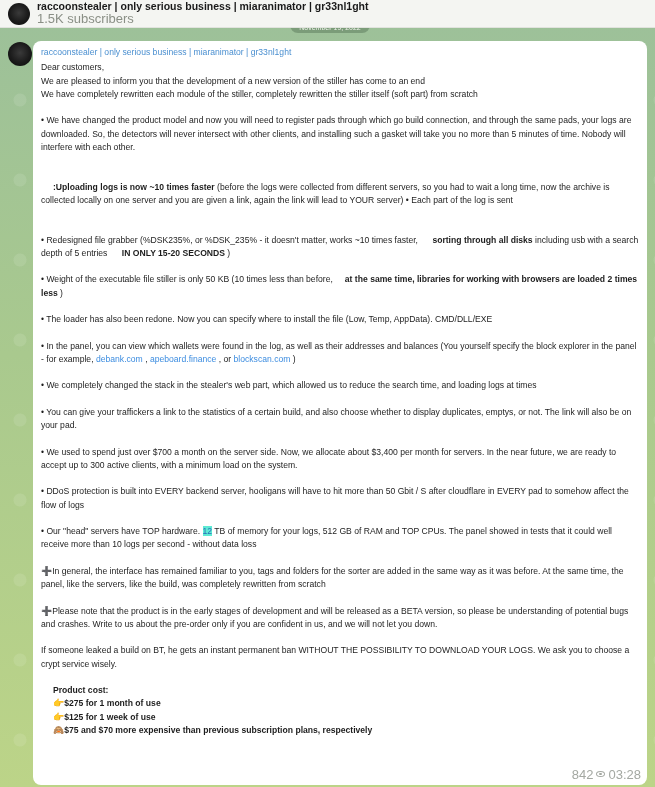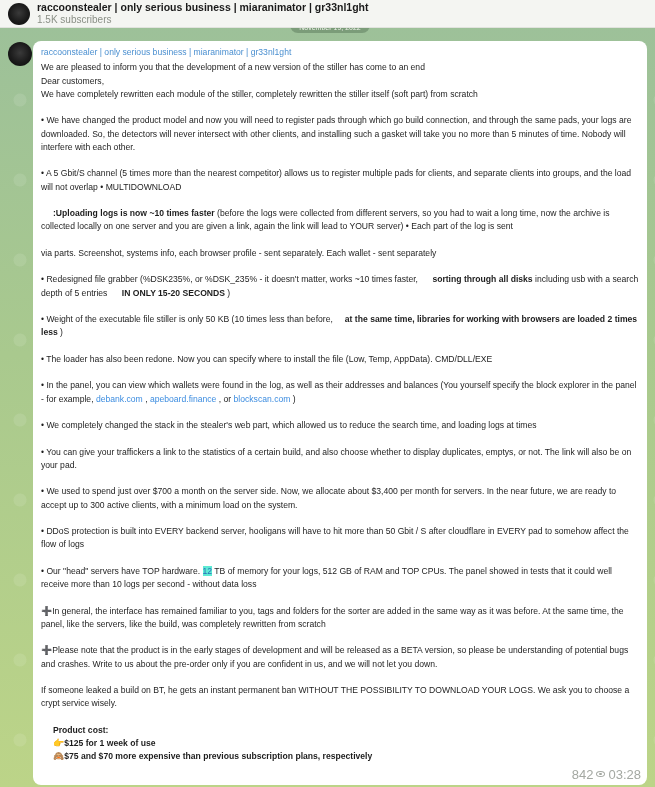--- a/index.html
+++ b/index.html
@@ -24,21 +24,21 @@
     display: flex; align-items: center; padding-left: 8px;
     z-index: 3;
   }
   .avatar {
     width: 22px; height: 22px; border-radius: 50%;
     background: radial-gradient(circle at 50% 45%, #3a3a3a 0%, #1b1b1b 55%, #0a0a0a 100%);
     flex: none;
   }
   .header .titles { margin-left: 7px; line-height: 1.1; }
   .header .title { font-size: 10.5px; font-weight: bold; color: #1a1a1a; }
-  .header .subs { font-size: 10px; color: #8a8f86; }
+  .header .subs { font-size: 13px; color: #8a8f86; }
 
   .date-pill {
     position: absolute; left: 290px; top: 24px; width: 80px; height: 9px;
     background: rgba(95,125,95,0.55); border-radius: 0 0 8px 8px;
     color: #eef2ea; font-size: 7px; text-align: center; line-height: 7px;
     z-index: 2; overflow: hidden;
   }
 
   .msg-avatar {
     position: absolute; left: 8px; top: 42px; width: 24px; height: 24px;
@@ -75,31 +75,29 @@
     <div class="subs">1.5K subscribers</div>
   </div>
 </div>
 
 <div class="date-pill">November 19, 2022</div>
 
 <div class="avatar msg-avatar"></div>
 
 <div class="bubble">
   <div class="author">raccoonstealer | only serious business | miaranimator | gr33nl1ght</div>
+  <p>Dear customers,</p>
   <p>We are pleased to inform you that the development of a new version of the stiller has come to an end</p>
-  <p>Dear customers,</p>
   <p>We have completely rewritten each module of the stiller, completely rewritten the stiller itself (soft part) from scratch</p>
   <div class="gap"></div>
   <p>• We have changed the product model and now you will need to register pads through which go build connection, and through the same pads, your logs are downloaded. So, the detectors will never intersect with other clients, and installing such a gasket will take you no more than 5 minutes of time. Nobody will interfere with each other.</p>
   <div class="gap"></div>
-  <p>• A 5 Gbit/S channel (5 times more than the nearest competitor) allows us to register multiple pads for clients, and separate clients into groups, and the load will not overlap • MULTIDOWNLOAD</p>
   <div class="gap"></div>
   <p><b>:Uploading logs is now ~10 times faster</b><span> (before the logs were collected from different servers, so you had to wait a long time, now the archive is collected locally on one server and you are given a link, again the link will lead to YOUR server) • Each part of the log is sent</span></p>
   <div class="gap"></div>
-  <p>via parts. Screenshot, systems info, each browser profile - sent separately. Each wallet - sent separately</p>
   <div class="gap"></div>
   <p><span>• Redesigned file grabber (%DSK235%, or %DSK_235% - it doesn't matter, works ~10 times faster, </span><b>sorting through all disks</b><span> including usb with a search depth of 5 entries </span><b>IN ONLY 15-20 SECONDS</b><span> )</span></p>
   <div class="gap"></div>
   <p><span>• Weight of the executable file stiller is only 50 KB (10 times less than before,</span><b>at the same time, libraries for working with browsers are loaded 2 times less</b><span> )</span></p>
   <div class="gap"></div>
   <p>• The loader has also been redone. Now you can specify where to install the file (Low, Temp, AppData). CMD/DLL/EXE</p>
   <div class="gap"></div>
   <p><span>• In the panel, you can view which wallets were found in the log, as well as their addresses and balances (You yourself specify the block explorer in the panel - for example, </span><span class="link">debank.com</span><span> , </span><span class="link">apeboard.finance</span><span> , or </span><span class="link">blockscan.com</span><span> )</span></p>
   <div class="gap"></div>
   <p>• We completely changed the stack in the stealer's web part, which allowed us to reduce the search time, and loading logs at times</p>
@@ -112,20 +110,21 @@
   <div class="gap"></div>
   <p><span>• Our "head" servers have TOP hardware. </span><span class="hl">12</span><span> TB of memory for your logs, 512 GB of RAM and TOP CPUs. The panel showed in tests that it could well receive more than 10 logs per second - without data loss</span></p>
   <div class="gap"></div>
   <p><span class="emoji">➕</span><span>In general, the interface has remained familiar to you, tags and folders for the sorter are added in the same way as it was before. At the same time, the panel, like the servers, like the build, was completely rewritten from scratch</span></p>
   <div class="gap"></div>
   <p><span class="emoji">➕</span><span>Please note that the product is in the early stages of development and will be released as a BETA version, so please be understanding of potential bugs and crashes. Write to us about the pre-order only if you are confident in us, and we will not let you down.</span></p>
   <div class="gap"></div>
   <p>If someone leaked a build on BT, he gets an instant permanent ban WITHOUT THE POSSIBILITY TO DOWNLOAD YOUR LOGS. We ask you to choose a crypt service wisely.</p>
   <div class="gap"></div>
   <p><b>Product cost:</b></p>
+  <p><b><span class="emoji">👉</span><span>$275 for 1 month of use</span></b></p>
   <p><b><span class="emoji">👉</span><span>$125 for 1 week of use</span></b></p>
   <p><b><span class="emoji">🙈</span><span>$75 and $70 more expensive than previous subscription plans, respectively</span></b></p>
 
   <div class="meta">
     <span>842</span>
     <span class="eye"></span>
     <span>03:28</span>
   </div>
 </div>
 

